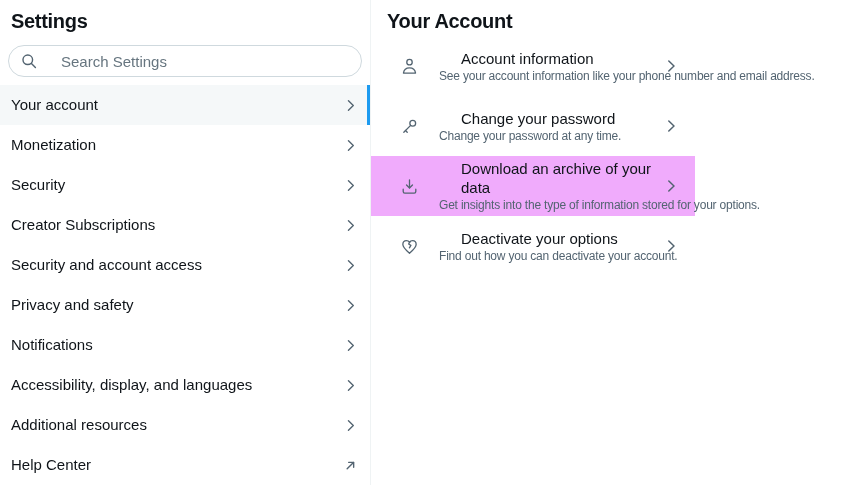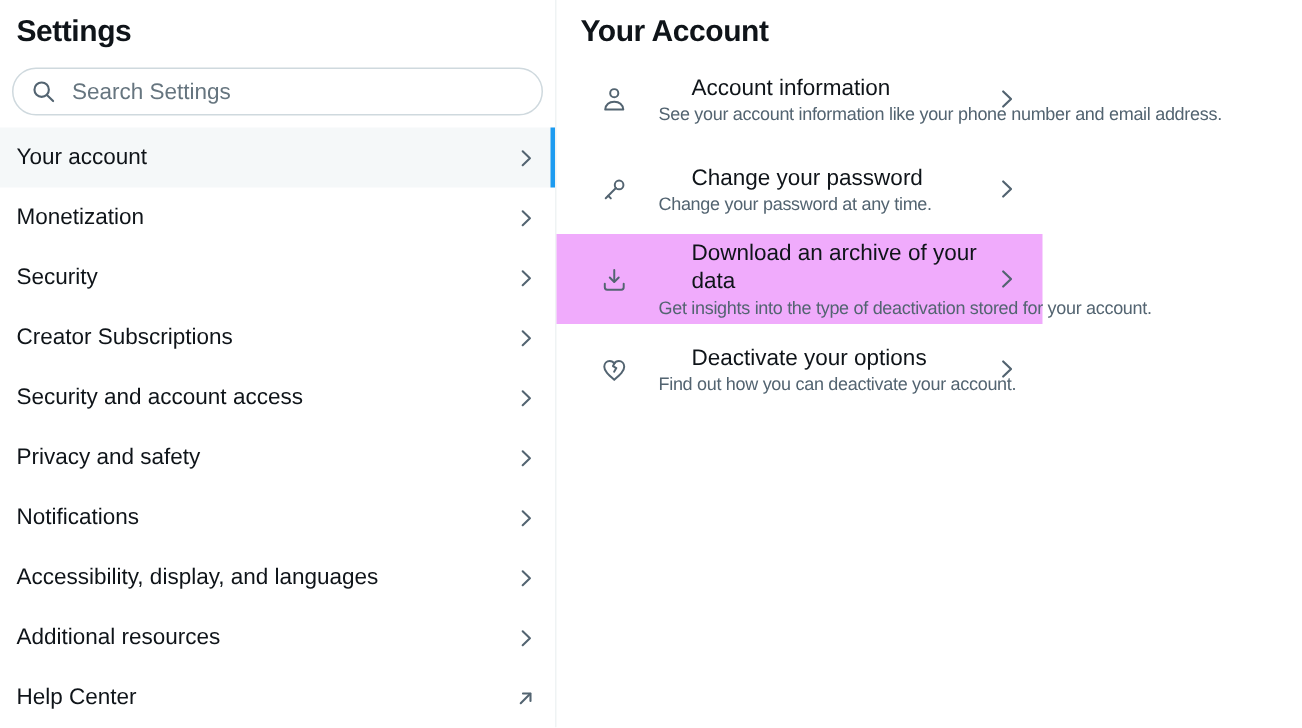--- a/index.html
+++ b/index.html
@@ -18,21 +18,21 @@
     display: flex; flex-direction: column;
   }
   .sb-title {
     margin: 0; padding: 9px 11px 9px 11px;
     font-size: 20px; line-height: 24px; font-weight: 700;
     letter-spacing: -0.3px;
   }
   .search-box {
     margin: 3px 8px 8px 8px; height: 34px;
     border: 1px solid #cfd9de; border-radius: 17px;
-    display: flex; align-items: center; gap: 11px;
+    display: flex; align-items: center; gap: 24px;
     padding: 0 12px; background: #fff;
   }
   .search-box svg { flex: 0 0 auto; display: block; }
   .search-input {
     border: 0; outline: 0; flex: 1; min-width: 0;
     font-size: 15px; font-family: inherit; color: #0f1419;
     background: transparent; padding: 0;
   }
   .search-input::placeholder { color: #66757f; opacity: 1; }
 
@@ -204,21 +204,21 @@
       </div>
 
       <div class="row highlighted">
         <svg class="row-ic" width="21" height="21" viewBox="0 0 24 24" fill="none" stroke="#536471" stroke-width="1.5" stroke-linecap="round" stroke-linejoin="round">
           <path d="M4.8 15v2.8c0 1 .8 1.8 1.8 1.8h10.8c1 0 1.8-.8 1.8-1.8V15"></path>
           <path d="M12 4.5v8.9"></path>
           <path d="M8.6 10.3 12 13.7l3.4-3.4"></path>
         </svg>
         <div class="row-content">
           <div class="row-title">Download an archive of your data</div>
-          <div class="row-sub">Get insights into the type of deactivation stored for your account.</div>
+          <div class="row-sub">Get insights into the type of information stored for your options.</div>
         </div>
         <svg class="chev" width="14" height="14" viewBox="0 0 14 14" fill="none" stroke="#536471" stroke-width="1.5" stroke-linecap="round" stroke-linejoin="round">
             <path d="M4.8 2 10 7l-5.2 5"></path>
           </svg>
       </div>
 
       <div class="row">
         <svg class="row-ic" width="21" height="21" viewBox="0 0 24 24" fill="none" stroke="#536471" stroke-width="1.5" stroke-linecap="round" stroke-linejoin="round">
           <path d="M12 19.7C7.4 15.7 4.4 13 4.4 9.7c0-2.5 1.8-4.4 4.1-4.4 1.5 0 2.8.8 3.5 2 .7-1.2 2-2 3.5-2 2.3 0 4.1 1.9 4.1 4.4 0 3.3-3 6-7.6 10z"></path>
           <path d="M12.5 6.6 11 9.2l2.6 1.5-1.7 2.8"></path>

